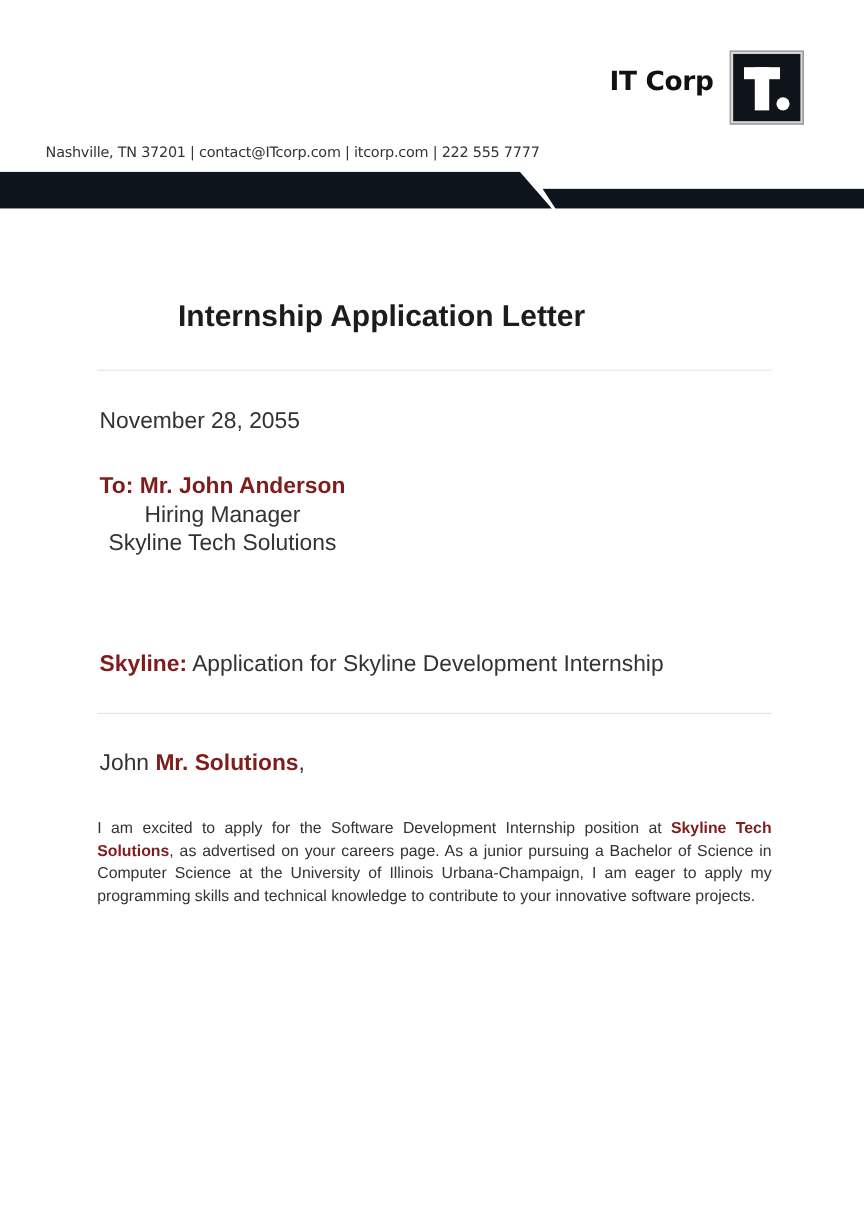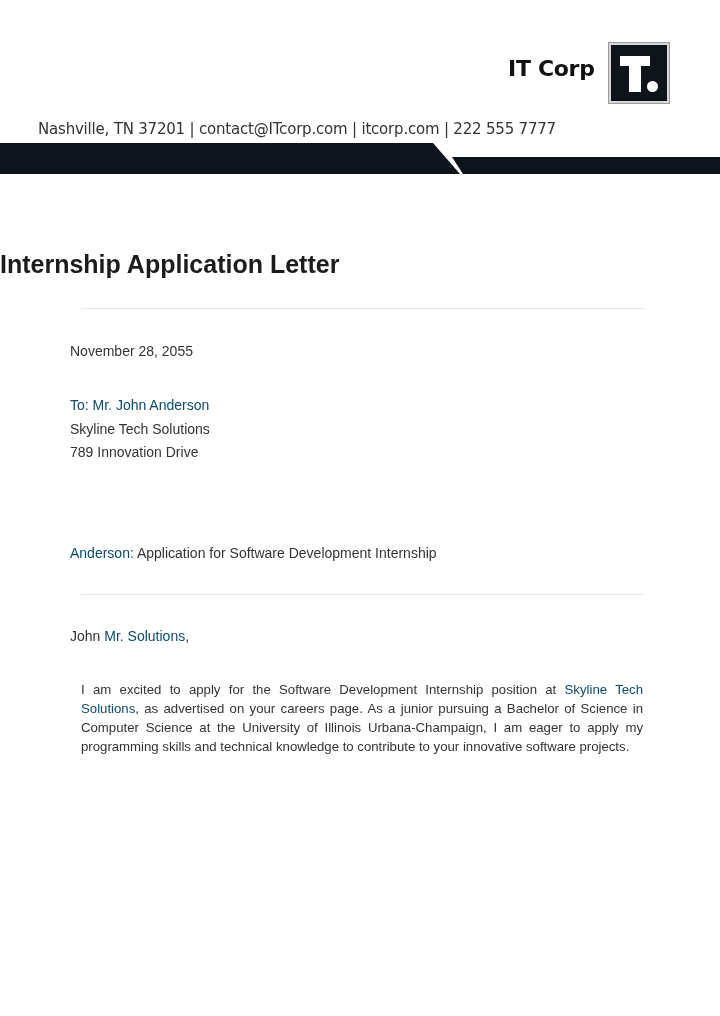--- a/index.html
+++ b/index.html
@@ -1,55 +1,55 @@
 <!DOCTYPE html>
 <html><head>
 <meta charset="utf-8">
 <style>
-  * { margin: 0; padding: 0; box-sizing: border-box; }
+  * { margin: 0; padding: 0; box-sizing: border-box; text-align: center; }
   html, body { width: 720px; height: 1016px; background: #ffffff; overflow: hidden; }
   body { position: relative; font-family: "Liberation Sans", sans-serif; color: #2a2a2a; }
 
   .brand-name {
     position: absolute; left: 508px; top: 56px;
     font-family: "DejaVu Sans", sans-serif; font-weight: bold;
     font-size: 22px; color: #111; letter-spacing: -0.3px;
   }
   .logo-box {
     position: absolute; left: 609px; top: 43px; width: 60px; height: 60px;
     background: #0f141b; border: 2px solid #d8d8d8; outline: 1px solid #9a9a9a;
   }
   .logo-t-bar { position: absolute; left: 9px; top: 11px; width: 30px; height: 10px; background: #fff; }
   .logo-t-stem { position: absolute; left: 18px; top: 11px; width: 12px; height: 36px; background: #fff; }
   .logo-dot { position: absolute; left: 36px; top: 36px; width: 11px; height: 11px; background: #fff; border-radius: 50%; }
 
   .contact-line {
     position: absolute; left: 38px; top: 120px;
-    font-family: "DejaVu Sans", sans-serif; font-size: 15px; color: #333; letter-spacing: -0.2px;
+    font-family: "DejaVu Sans", sans-serif; font-size: 12px; color: #333; letter-spacing: -0.2px;
   }
 
   .band-left {
     position: absolute; left: 0; top: 143px; width: 460px; height: 31px;
     background: #0e141b;
     clip-path: polygon(0 0, 433px 0, 460px 31px, 0 31px);
   }
   .band-right {
     position: absolute; left: 452px; top: 157px; width: 268px; height: 17px;
     background: #0e141b;
     clip-path: polygon(0 0, 268px 0, 268px 17px, 11px 17px);
   }
 
   .doc-title {
     position: absolute; left: 0; width: 636px; top: 250px; 
     font-family: "Liberation Sans", sans-serif; font-weight: bold; font-size: 25px; color: #1c1c1c;
   }
   .divider { position: absolute; left: 81px; width: 562px; height: 1px; background: #e6e6e6; }
 
-  .txt { position: absolute; left: 70px; font-size: 14px; color: #333; line-height: 23.5px; }
-  .bold { font-weight: normal; color: #0c4a6e; }
+  .txt { position: absolute; left: 83px; font-size: 19px; color: #333; line-height: 23.5px; }
+  .bold { font-weight: bold; color: #7f1d1d; }
 
   .recipient { top: 394px; }
   .recipient div { height: 23.5px; }
 
   .body-para {
     position: absolute; left: 81px; top: 680px; width: 562px;
     font-size: 13.2px; line-height: 19px; color: #333; text-align: justify;
   }
 </style>
 </head>
@@ -67,27 +67,27 @@
   <div class="band-right"></div>
 </div>
 
 <div class="doc-title">Internship Application Letter</div>
 <div class="divider" style="top:308px"></div>
 
 <div class="txt" style="top:340px">November 28, 2055</div>
 
 <div class="txt recipient">
   <div class="bold">To: Mr. John Anderson</div>
+  <div>Hiring Manager</div>
   <div>Skyline Tech Solutions</div>
-  <div>789 Innovation Drive</div>
 </div>
 
 <div class="txt" style="top:542px">
-  <span class="bold">Anderson:</span>
-  <span>Application for Software Development Internship</span>
+  <span class="bold">Skyline:</span>
+  <span>Application for Skyline Development Internship</span>
 </div>
 
 <div class="divider" style="top:594px"></div>
 
 <div class="txt" style="top:625px">
   <span>John</span>
   <span class="bold">Mr. Solutions</span><span>,</span>
 </div>
 
 <div class="body-para"><span>I am excited to apply for the Software Development Internship position at</span> <span class="bold">Skyline Tech Solutions</span><span>, as advertised on your careers page. As a junior pursuing a Bachelor of Science in Computer Science at the University of Illinois Urbana-Champaign, I am eager to apply my programming skills and technical knowledge to contribute to your innovative software projects.</span></div>

